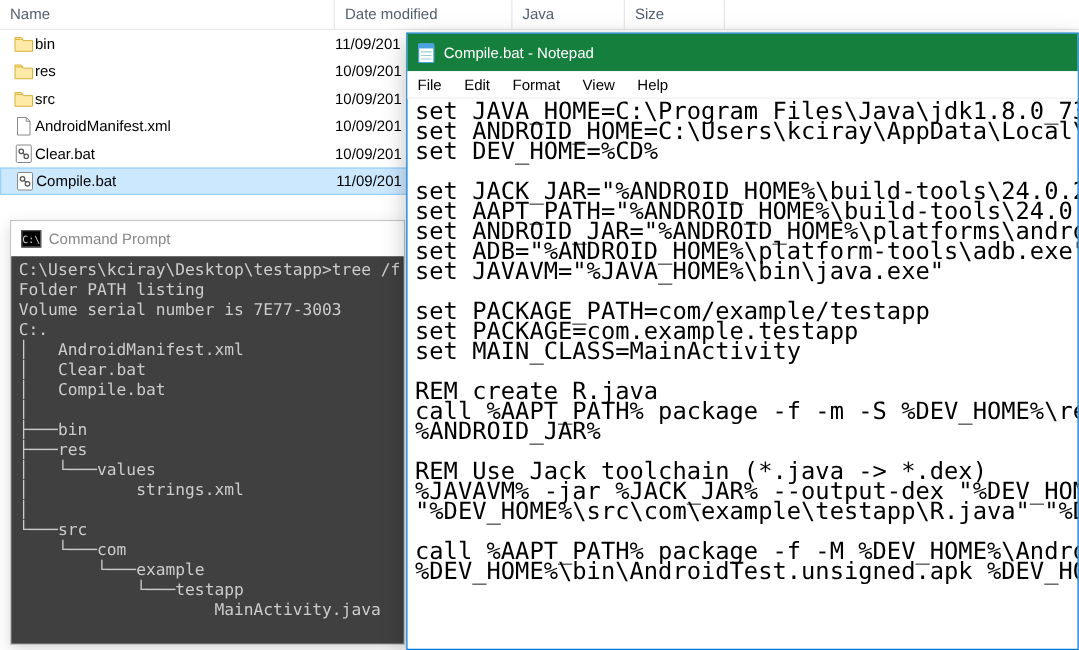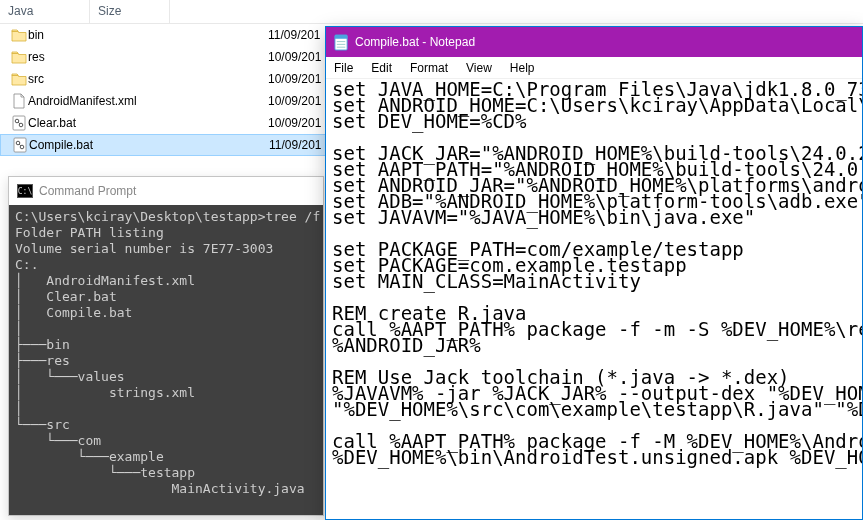--- a/index.html
+++ b/index.html
@@ -113,21 +113,21 @@
     left: 325px;
     top: 26px;
     width: 538px;
     height: 494px;
     border: 1px solid #0078d7;
     background: #fff;
     box-shadow: 0 6px 18px rgba(0,0,0,0.25);
   }
   .np-titlebar {
     height: 30px;
-    background: #a21caf;
+    background: #15803d;
     color: #fff;
     display: flex;
     align-items: center;
     padding: 0 8px;
     gap: 6px;
     font-size: 12px;
   }
   .np-icon {
     width: 15px; height: 17px;
     display: inline-flex;
@@ -155,20 +155,22 @@
     color: #000;
     height: calc(100% - 52px);
     overflow: hidden;
   }
 </style>
 </head>
 <body>
 
 <div class="explorer">
   <div class="col-headers">
+    <div class="col-header col-name">Name</div>
+    <div class="col-header col-date">Date modified</div>
     <div class="col-header col-type">Java</div>
     <div class="col-header col-size">Size</div>
   </div>
   <div class="file-rows" id="file-rows">
       <div class="file-row">
         <span class="icon ico-folder">
           <svg viewBox="0 0 16 14">
             <path d="M1 3 L6 3 L7.5 4.5 L15 4.5 L15 13 L1 13 Z" fill="#ffe9a6" stroke="#d8b13a" stroke-width="0.8"></path>
             <path d="M1 3 L1 2 L6 2 L7.5 3.5 L1 3.5 Z" fill="#ffe9a6" stroke="#d8b13a" stroke-width="0.8"></path>
           </svg>

